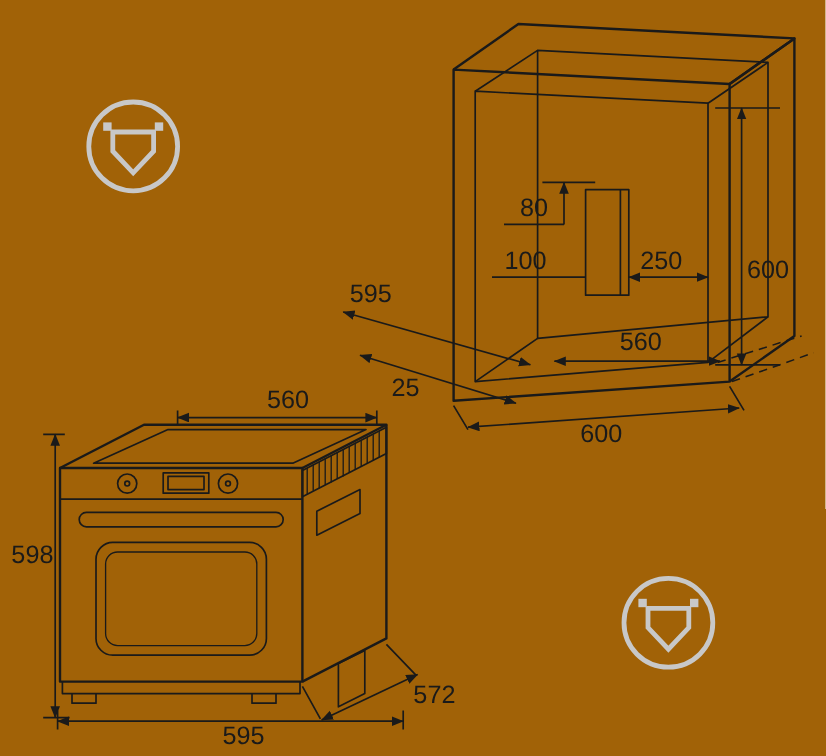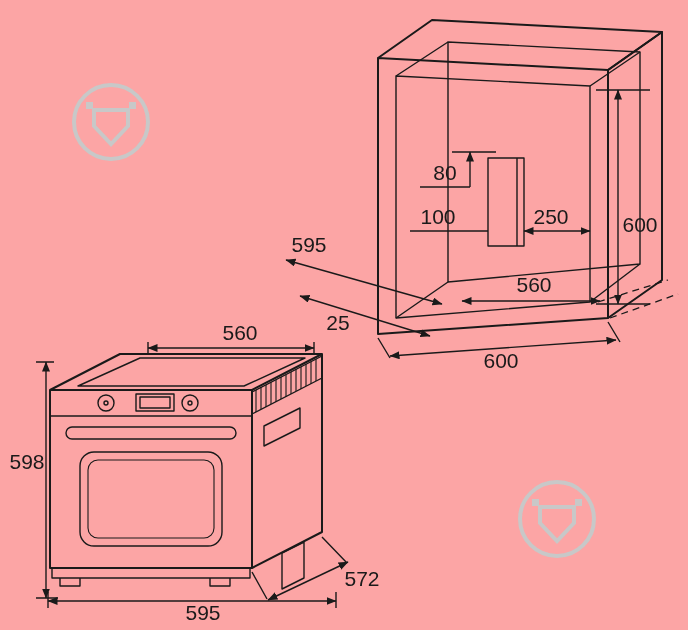--- a/index.html
+++ b/index.html
@@ -1,17 +1,17 @@
 <!DOCTYPE html>
 <html><head>
 <meta charset="utf-8">
 <style>
   html,body{margin:0;padding:0;background:#ffffff;}
   .canvas{
-    position:relative;width:688px;height:630px;background:#fca5a5;overflow:hidden;
+    position:relative;width:688px;height:630px;background:#a16207;overflow:hidden;
     font-family:"Liberation Sans",sans-serif;
   }
   svg{display:block;}
   svg text{
     font-family:"Liberation Sans",sans-serif;
     font-size:21px;
     text-anchor:middle;
   }
   .thick{stroke-width:2;fill:none;stroke-linejoin:round;}
   .thin{stroke-width:1.4;fill:none;stroke-linejoin:round;}

